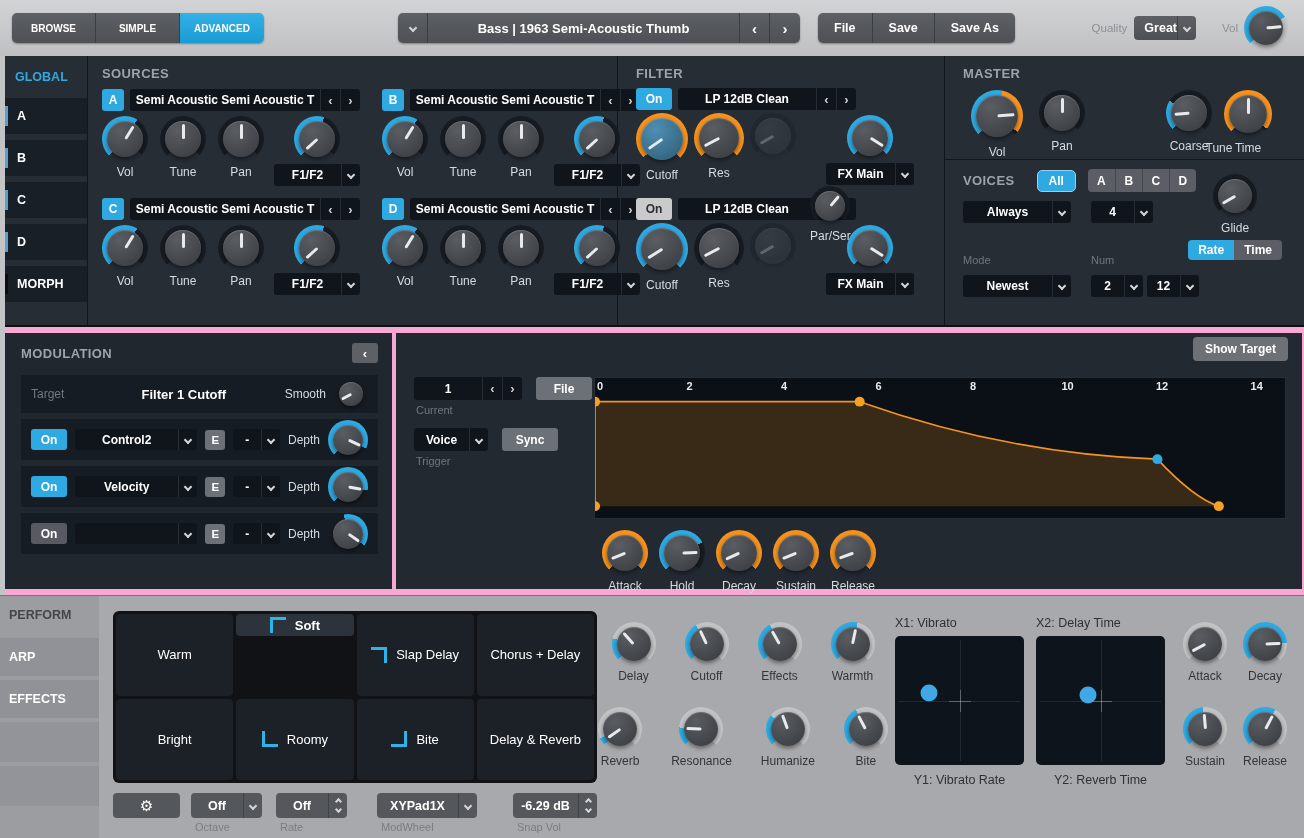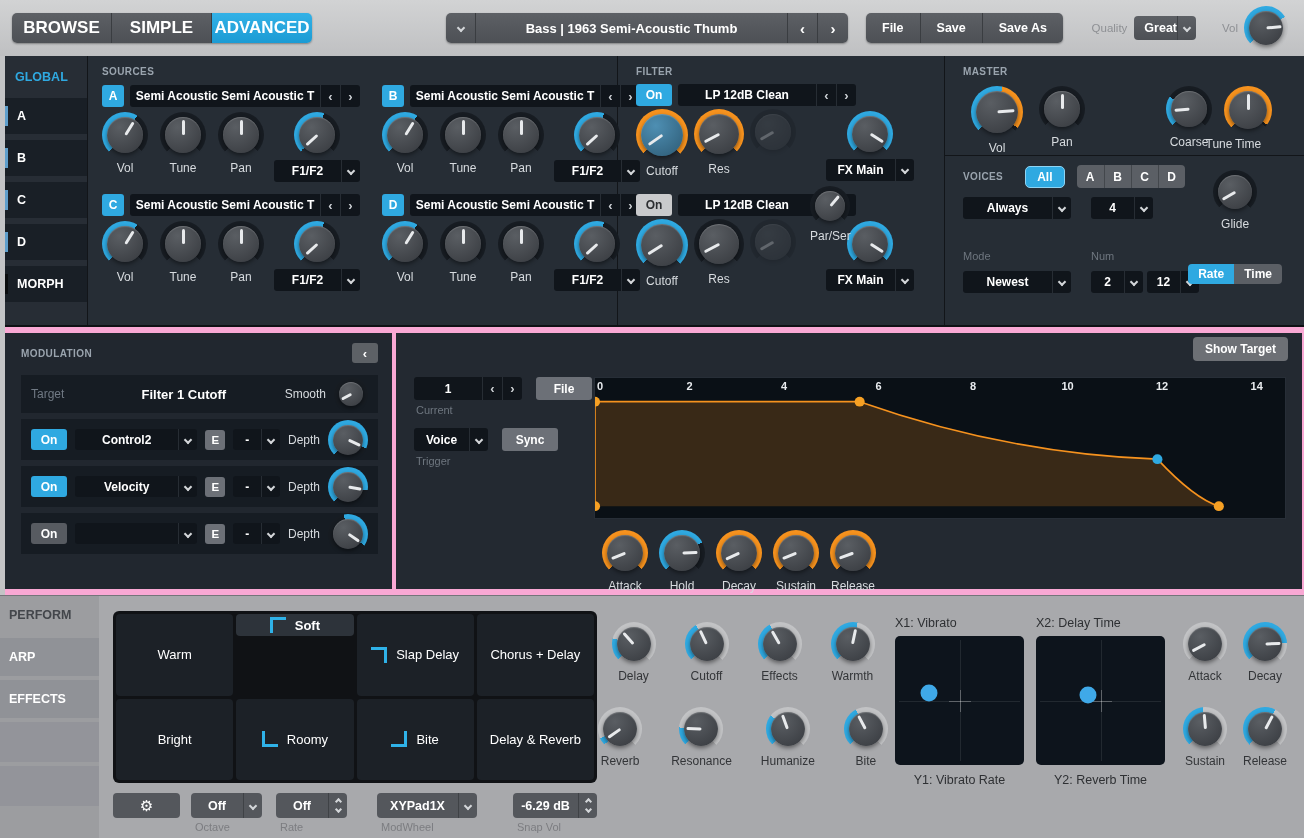--- a/index.html
+++ b/index.html
@@ -3,21 +3,21 @@
 <meta charset="utf-8">
 <style>
   *{box-sizing:border-box;margin:0;padding:0;border:none;font-family:"Liberation Sans",sans-serif;}
   html,body{width:1304px;height:838px;overflow:hidden;background:#262d35;}
   button{cursor:pointer;background:none;color:inherit;font:inherit;}
   .app{position:relative;width:1304px;height:838px;display:flex;flex-direction:column;}
 
   
   .topbar{height:56px;background:linear-gradient(#d2d3d4,#bfc0c2);display:flex;align-items:center;padding:0 10px;flex:none;}
   .segs{display:flex;border-radius:5px;overflow:hidden;margin-left:2px;box-shadow:0 1px 2px rgba(0,0,0,.35);}
-  .segs button{width:100px;height:30px;background:linear-gradient(#5d6065,#4d5055);color:#fff;font-size:17px;font-weight:bold;border-right:1px solid #3a3d41;}
+  .segs button{width:84px;height:30px;background:linear-gradient(#5d6065,#4d5055);color:#fff;font-size:10px;font-weight:bold;border-right:1px solid #3a3d41;}
   .segs button:last-child{border-right:none;}
   .segs button.active{background:linear-gradient(#33b1e6,#1b9bd4);}
   .presetgrp{display:flex;height:30px;margin-left:134px;border-radius:5px;overflow:hidden;box-shadow:0 1px 2px rgba(0,0,0,.35);}
   .presetgrp>*{background:linear-gradient(#5d6065,#4d5055);color:#fff;border-right:1px solid #3a3d41;}
   .presetgrp>*:last-child{border-right:none;}
   .pg-menu{width:30px;display:flex;align-items:center;justify-content:center;}
   .pg-name{width:312px;display:flex;align-items:center;justify-content:center;font-size:13px;font-weight:bold;white-space:nowrap;}
   .pg-arrow{width:30px;font-size:15px;font-weight:bold;}
   .filegrp{display:flex;height:30px;margin-left:18px;border-radius:5px;overflow:hidden;box-shadow:0 1px 2px rgba(0,0,0,.35);}
   .filegrp button{padding:0 16px;background:linear-gradient(#5d6065,#4d5055);color:#fff;font-size:12.5px;font-weight:bold;border-right:1px solid #3a3d41;}
@@ -47,21 +47,21 @@
   .ku.light .klabel{color:#333538;}
 
   
   .leftstrip{position:absolute;left:0;top:56px;width:5px;height:539px;background:#c3c4c6;z-index:6;}
   .upper{height:269px;display:flex;background:#262d35;flex:none;}
   .gtabs{width:88px;padding:10px 0 0 5px;background:#272d35;border-right:1px solid #121519;}
   .gtitle{color:#2fa9e1;font-size:12.5px;font-weight:bold;padding:4px 0 14px 10px;}
   .gitem{height:36px;margin-bottom:6px;background:#191f26;display:flex;align-items:center;padding-left:12px;color:#fff;font-size:12.5px;font-weight:bold;position:relative;}
   .gitem::before{content:"";position:absolute;left:0;top:8px;bottom:8px;width:3px;background:#5e9ecb;}
   .gitem.morph::before{background:#0a0c0e;}
-  .ptitle{color:#9aa4ae;font-size:10px;font-weight:bold;letter-spacing:.4px;}
+  .ptitle{color:#9aa4ae;font-size:13px;font-weight:bold;letter-spacing:.4px;}
   .sources{width:530px;padding:10px 12px 0 14px;border-right:1px solid #121519;}
   .srcgrid{display:grid;grid-template-columns:1fr 1fr;column-gap:22px;row-gap:12px;margin-top:8px;}
   .slot-head{display:flex;height:22px;}
   .badge{width:22px;background:#2fa9e1;color:#fff;font-weight:bold;font-size:12px;display:flex;align-items:center;justify-content:center;border-radius:3px;margin-right:6px;flex:none;}
   .namegrp{flex:1;display:flex;background:#10151b;border-radius:3px;overflow:hidden;}
   .namefield{flex:1;color:#fff;font-size:12px;font-weight:bold;display:flex;align-items:center;justify-content:center;white-space:nowrap;overflow:hidden;}
   .mini{width:20px;border-left:1px solid #272d34;color:#cfd3d7;font-size:13px;font-weight:bold;display:flex;align-items:center;justify-content:center;flex:none;}
   .slot-knobs{display:flex;align-items:flex-start;gap:10px;margin-top:5px;}
   .fcol{display:flex;flex-direction:column;align-items:center;gap:2px;}
   .sel{display:flex;align-items:center;background:#10151b;border-radius:3px;height:22px;color:#fff;font-size:12px;font-weight:bold;}
@@ -94,21 +94,21 @@
   .abcd{display:flex;border-radius:4px;overflow:hidden;margin-left:12px;}
   .abcd button{width:27px;height:23px;background:#5b5f65;color:#fff;font-weight:bold;font-size:12px;border-left:1px solid #43474c;}
   .abcd button:first-child{border-left:none;}
   .vrow{display:flex;gap:20px;margin-top:9px;align-items:flex-start;}
   .vcol{display:flex;flex-direction:column;gap:28px;}
   .vsub{font-size:11px;color:#6e767f;margin-top:3px;}
   .wide{width:108px;}
   .num1{width:62px;}
   .num2{width:52px;}
   .bendpair{display:flex;gap:4px;}
-  .glidecol{position:absolute;right:22px;top:14px;display:flex;flex-direction:column;align-items:center;gap:28px;}
+  .glidecol{position:absolute;right:22px;top:14px;display:flex;flex-direction:column;align-items:center;}
   .rt{display:flex;border-radius:4px;overflow:hidden;margin-top:5px;}
   .rt button{padding:3px 10px;font-size:12px;font-weight:bold;color:#fff;}
   .rt .on{background:#2fa9e1;}
   .rt .off{background:#5b5f65;}
 
   
   .modrow{height:270px;display:flex;background:#f9a8d4;border-top:2px solid #0e1114;flex:none;position:relative;}
   .modpanel{width:387px;margin:6px 0 6px 5px;background:#21272f;padding:10px 14px 0 16px;}
   .modhead{display:flex;justify-content:space-between;align-items:center;}
   .collapse{width:26px;height:20px;background:#5d6166;border-radius:3px;color:#fff;font-size:13px;font-weight:bold;display:flex;align-items:center;justify-content:center;}

